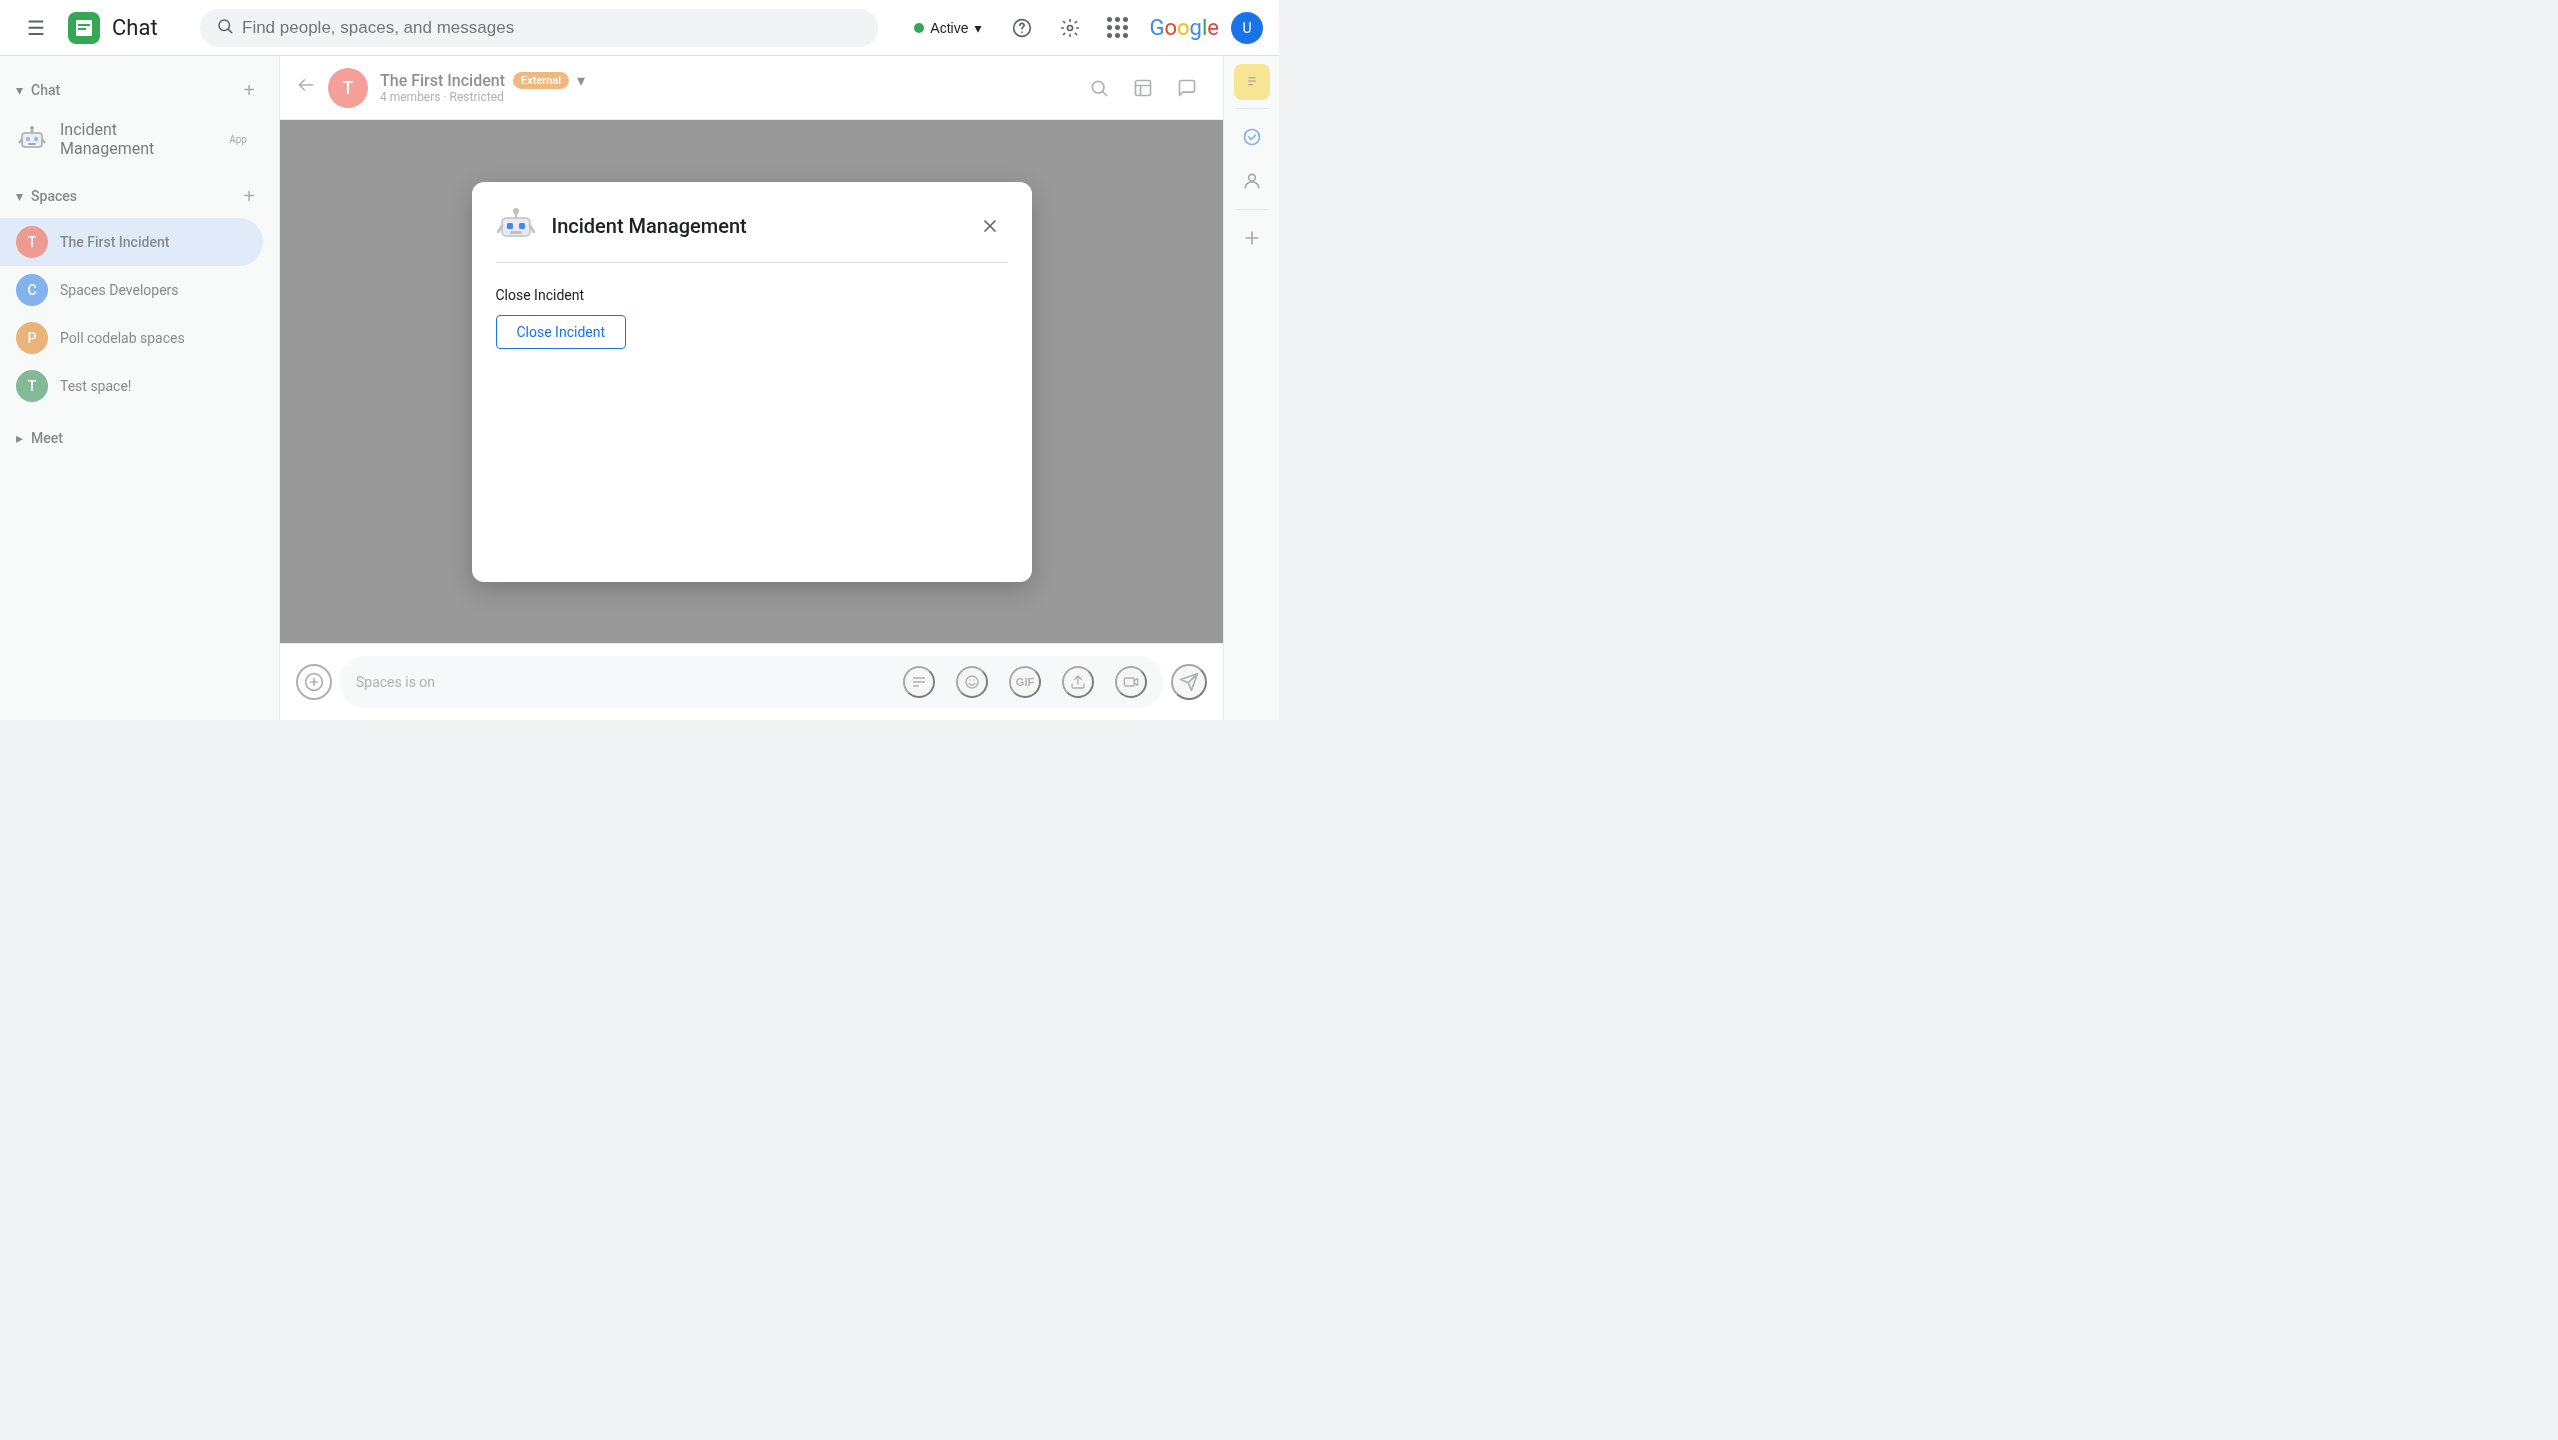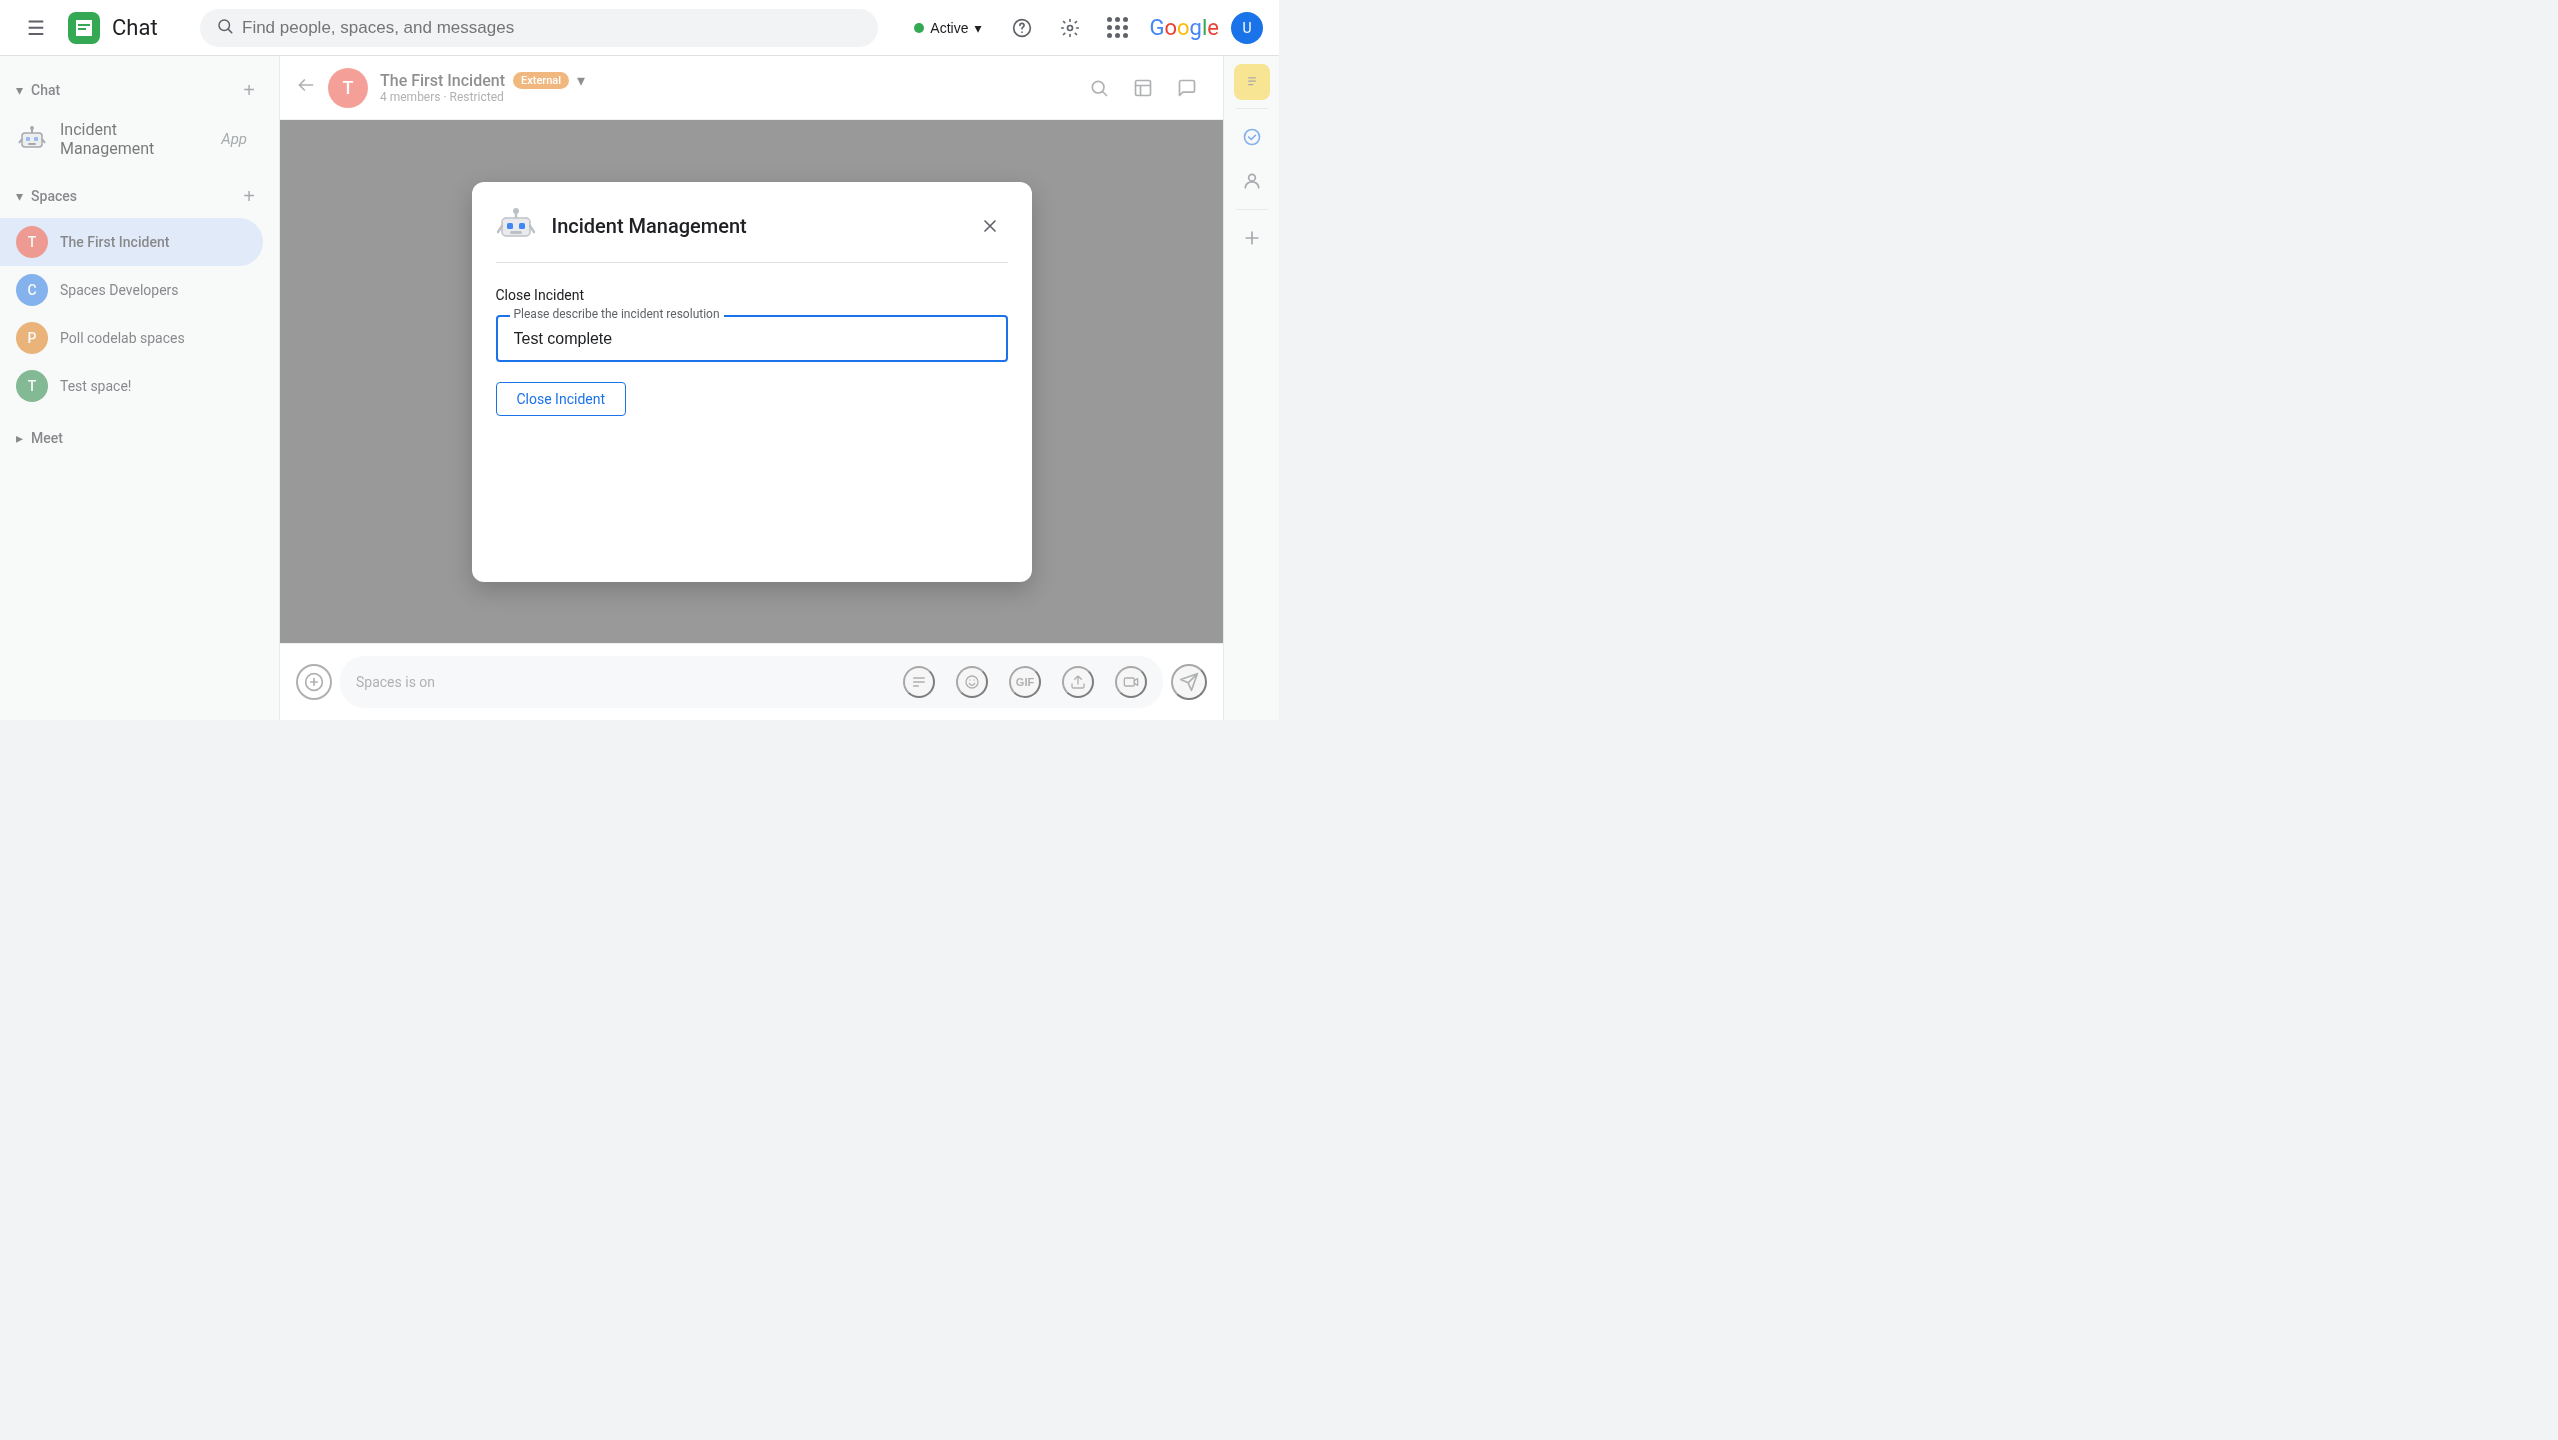--- a/index.html
+++ b/index.html
@@ -207,24 +207,23 @@
     }
     .sidebar-item.active .sidebar-item-label {
       font-weight: 500;
     }
     .robot-icon {
       width: 32px;
       height: 32px;
       flex-shrink: 0;
     }
     .app-badge {
-      font-size: 15px;
+      font-size: 10px;
       color: #5f6368;
       margin-left: 4px;
-      font-style: italic;
     }
 
     
     .chat-area {
       flex: 1;
       display: flex;
       flex-direction: column;
       background: #fff;
       position: relative;
     }
@@ -699,24 +698,20 @@
             <span class="modal-title">Incident Management</span>
             <button class="modal-close">
               <svg width="20" height="20" viewBox="0 0 24 24" fill="none">
                 <path d="M18 6L6 18M6 6l12 12" stroke="#5f6368" stroke-width="2" stroke-linecap="round"></path>
               </svg>
             </button>
           </div>
 
           <div class="modal-section-title">Close Incident</div>
 
-          <div class="form-field">
-            <span class="form-field-label">Please describe the incident resolution</span>
-            <input class="form-field-input" type="text" value="Test complete" style="">
-          </div>
 
           <button class="close-incident-btn">
             <span>Close Incident</span>
           </button>
         </div>
       </div>
     </div>
 
     <div class="message-input-area dimmed">
       <div class="message-input-add">

